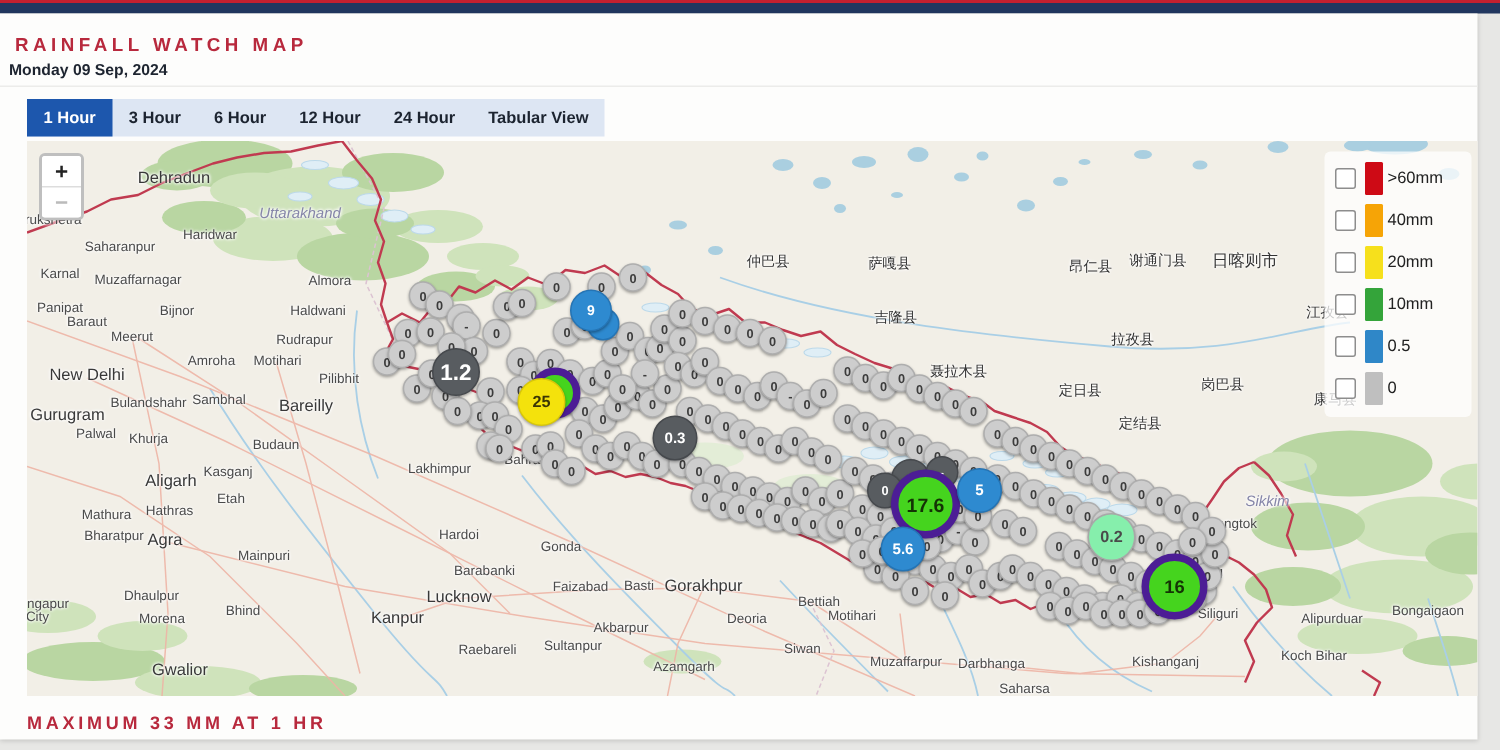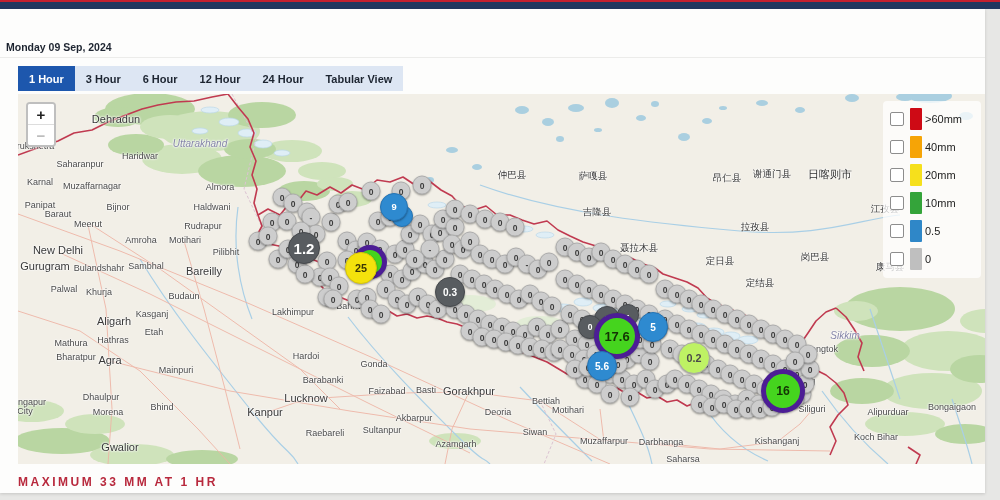--- a/index.html
+++ b/index.html
@@ -24,21 +24,21 @@
   .lbl{position:absolute;transform:translate(-50%,-50%);font-size:9px;color:#4a4a4a;
        white-space:nowrap;text-shadow:0 0 2px #fff,0 0 2px #fff,0 0 3px #fff;pointer-events:none;}
   .lbl.big{font-size:11px;color:#383838;}
   .lbl.state{font-size:10px;font-style:italic;color:#8585a8;}
   .lbl.cn{font-size:9.5px;color:#333;}
   .lbl.cn.big{font-size:11px;}
   .mk{position:absolute;transform:translate(-50%,-50%);border-radius:50%;display:flex;
       align-items:center;justify-content:center;font-weight:bold;
       box-shadow:0 1px 2px rgba(0,0,0,.35);cursor:pointer;}
   .mk.gray{background:#cdcdcd;border:1px solid #aeaeae;color:#3c3c3c;}
-  .mk.gray2{background:#bef264;border:1px solid #a8a8a8;color:#4a4a4a;}
+  .mk.gray2{background:#86efac;border:1px solid #a8a8a8;color:#4a4a4a;margin-left:47px;}
   .mk.dark{background:#585c60;border:1px solid #46494d;color:#fff;}
   .mk.blue{background:#2e8ad0;border:1px solid #2574b4;color:#fff;}
   .mk.green{background:#45d41e;border:5px solid #4c1d95;color:#143305;}
   .mk.yellow{background:#f4e20c;border:1px solid #d8c70a;color:#3b3605;}
   .zoomctl{position:absolute;left:8px;top:8px;width:26px;border:2px solid rgba(0,0,0,.25);
       border-radius:4px;background:#fff;overflow:hidden;}
   .zbtn{width:100%;height:20px;display:flex;align-items:center;justify-content:center;
       font-size:15px;font-weight:bold;color:#222;cursor:pointer;background:#fff;}
   .zbtn.out{color:#bbb;border-top:1px solid #ddd;}
   .legend{position:absolute;right:4px;top:7px;width:86px;background:rgba(255,255,255,.75);
@@ -53,20 +53,21 @@
   .attrib .lnk{color:#0078a8;}
   .page-footer{position:absolute;left:18px;top:466px;font-size:12px;font-weight:bold;
       letter-spacing:2.5px;color:#b8293d;}
 </style>
 </head>
 <body>
 
 <div class="topbar"></div>
 
 <div class="card">
+  <div class="page-title">RAINFALL WATCH MAP</div>
   <div class="page-date">Monday 09 Sep, 2024</div>
   <div class="hdr-rule"></div>
   <div class="tab-bar">
       <div class="tab active">1 Hour</div>
       <div class="tab">3 Hour</div>
       <div class="tab">6 Hour</div>
       <div class="tab">12 Hour</div>
       <div class="tab">24 Hour</div>
       <div class="tab">Tabular View</div>
     </div>
@@ -216,21 +217,21 @@
         <div class="lbl" style="left: 70px; top: 130px;">Meerut</div>
         <div class="lbl" style="left: 100px; top: 113px;">Bijnor</div>
         <div class="lbl" style="left: 202px; top: 93px;">Almora</div>
         <div class="lbl" style="left: 194px; top: 113px;">Haldwani</div>
         <div class="lbl" style="left: 185px; top: 132px;">Rudrapur</div>
         <div class="lbl" style="left: 123px; top: 146px;">Amroha</div>
         <div class="lbl" style="left: 167px; top: 146px;">Motihari</div>
         <div class="lbl" style="left: 208px; top: 158px;">Pilibhit</div>
         <div class="lbl" style="left: 12px; top: 52px;">Kurukshetra</div>
         <div class="lbl big" style="left: 40px; top: 156px;">New Delhi</div>
-        <div class="lbl big" style="left: 27px; top: 172px;">Gurugram</div>
+        <div class="lbl big" style="left: 27px; top: 183px;">Gurugram</div>
         <div class="lbl" style="left: 46px; top: 195px;">Palwal</div>
         <div class="lbl" style="left: 81px; top: 174px;">Bulandshahr</div>
         <div class="lbl" style="left: 81px; top: 198px;">Khurja</div>
         <div class="lbl" style="left: 128px; top: 172px;">Sambhal</div>
         <div class="lbl big" style="left: 186px; top: 177px;">Bareilly</div>
         <div class="lbl" style="left: 166px; top: 202px;">Budaun</div>
         <div class="lbl" style="left: 134px; top: 220px;">Kasganj</div>
         <div class="lbl big" style="left: 96px; top: 227px;">Aligarh</div>
         <div class="lbl" style="left: 136px; top: 238px;">Etah</div>
         <div class="lbl" style="left: 53px; top: 249px;">Mathura</div>

